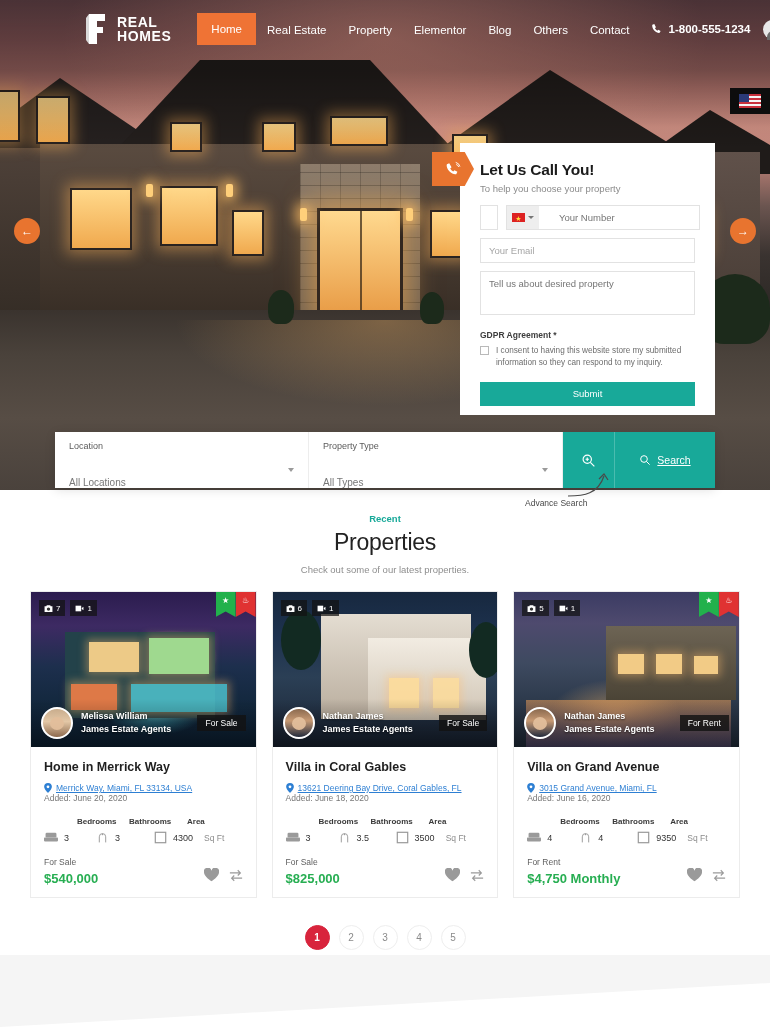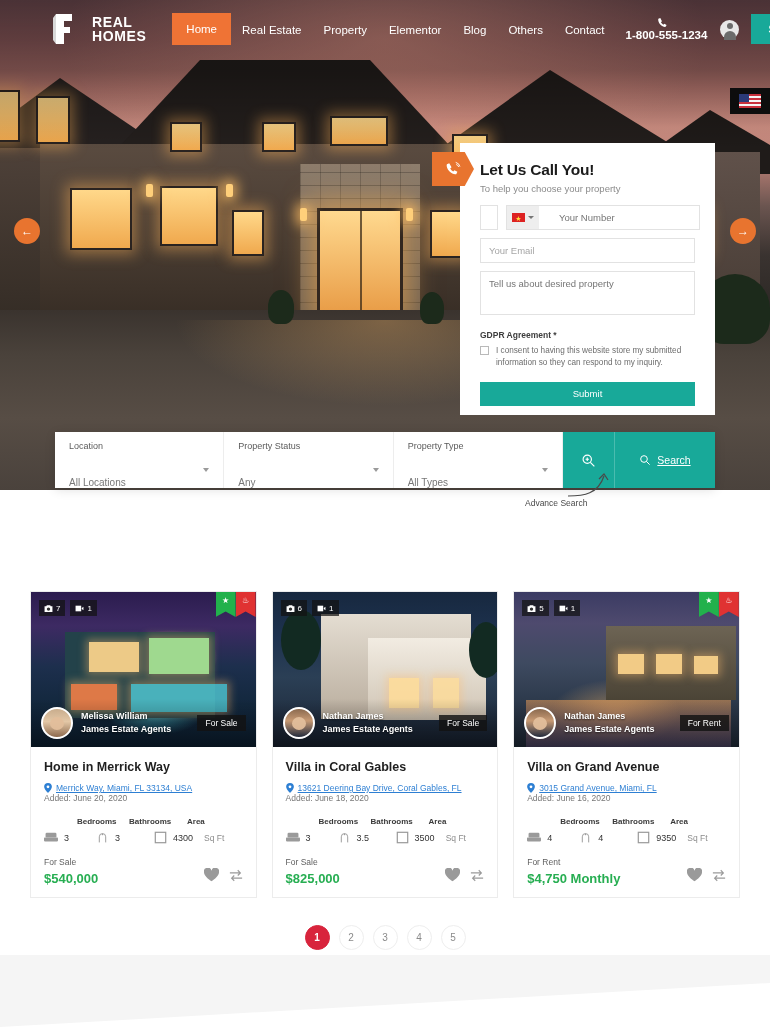--- a/index.html
+++ b/index.html
@@ -98,37 +98,37 @@
   .hero-dim {
     position: absolute; inset: 0;
     background: linear-gradient(180deg, rgba(0,0,0,.33) 0 70px, rgba(0,0,0,0) 150px);
   }
 
   
   .header {
     position: absolute; top: 0; left: 0; width: 770px; height: 58px;
     display: flex; align-items: center; z-index: 40;
   }
-  .logo { display: flex; align-items: center; margin-left: 53px; gap: 8px; }
+  .logo { display: flex; align-items: center; margin-left: 86px; }
   .logo-mark {
     width: 22px; height: 34px; margin-right: 9px; position: relative;
   }
   .logo-text {
     color: #fff; font-weight: bold; font-size: 14px; line-height: 14px;
     letter-spacing: .6px;
   }
   .nav { display: flex; align-items: flex-end; margin-left: 26px; }
   .nav-item {
     color: #fff; font-size: 11.5px; padding: 9px 11px; text-decoration: none;
     white-space: nowrap;
   }
   .nav-item.active { background: #ef7335; padding: 10px 14px; }
   .nav-phone {
     display: flex; align-items: center; color: #fff; font-size: 11.5px;
-    font-weight: bold; margin-left: 10px; white-space: nowrap; flex-direction: column;
+    font-weight: bold; margin-left: 10px; white-space: nowrap;
   }
   .nav-phone .ph { margin-right: 6px; display: inline-flex; }
   .acct {
     width: 19px; height: 19px; border-radius: 50%; background: #e8e8e8;
     margin-left: 13px; position: relative; flex: none;
   }
   .acct:before {
     content: ""; position: absolute; left: 50%; top: 3.5px; width: 6px; height: 6px;
     border-radius: 50%; background: #6b6b6b; transform: translateX(-50%);
   }
@@ -503,25 +503,20 @@
     <button class="form-submit">Submit</button>
   </div>
 
   <div class="searchbar">
     <div class="s-field">
       <div class="s-label">Location</div>
       <div class="s-value">All Locations</div>
       <span class="s-caret"></span>
     </div>
     <div class="s-field">
-      <div class="s-label">Property Status</div>
-      <div class="s-value">Any</div>
-      <span class="s-caret"></span>
-    </div>
-    <div class="s-field">
       <div class="s-label">Property Type</div>
       <div class="s-value">All Types</div>
       <span class="s-caret"></span>
     </div>
     <div class="adv-btn">
       <svg width="15" height="15" viewBox="0 0 18 18" fill="none" stroke="#fff" stroke-width="1.4">
         <circle cx="7.5" cy="7.5" r="5"></circle>
           <path d="M11.2 11.2 16 16"></path>
           <path d="M5.5 7.5h4M7.5 5.5v4"></path>
       </svg>
@@ -534,20 +529,25 @@
       <span>Search</span>
     </div>
   </div>
 
   <div class="adv-note">Advance Search</div>
   <svg class="adv-curve" width="46" height="30" viewBox="0 0 46 30" fill="none" stroke="#4a4a4a" stroke-width="1.2">
     <path d="M2 26 C18 26, 32 24, 38 6"></path>
     <path d="M33 9 L38 4 L42 10"></path>
   </svg>
 
+  <div class="sec-head">
+    <div class="sec-kicker">Recent</div>
+    <div class="sec-title">Properties</div>
+    <div class="sec-sub">Check out some of our latest properties.</div>
+  </div>
 
   <div class="cards">
 
     <div class="card">
       <div class="card-media media-1">
         <div class="blk" style="left:34px;top:40px;width:150px;height:86px;background:#23424a;"></div>
         <div class="mw" style="left:58px;top:50px;width:50px;height:30px;"></div>
         <div class="mw" style="left:118px;top:46px;width:60px;height:36px;background:rgba(190,255,160,.8);"></div>
         <div class="mw" style="left:40px;top:92px;width:46px;height:26px;background:rgba(255,130,70,.85);"></div>
         <div class="mw" style="left:100px;top:92px;width:96px;height:28px;background:rgba(90,225,235,.7);"></div>

